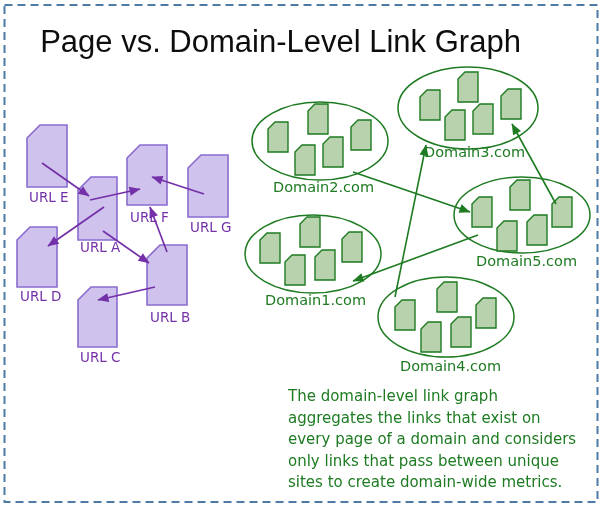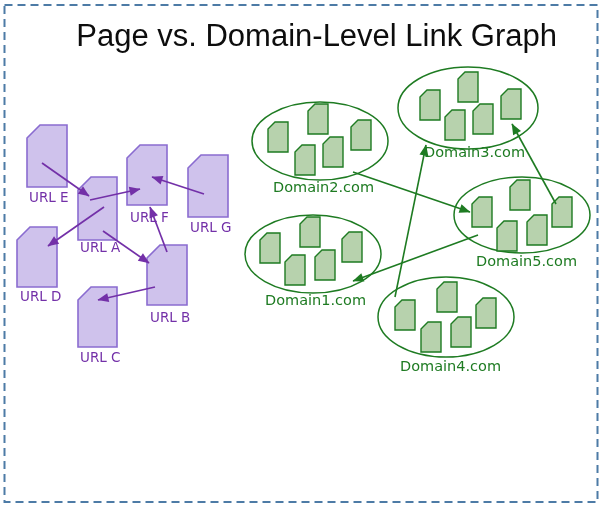--- a/index.html
+++ b/index.html
@@ -8,22 +8,22 @@
     width:601px;height:520px;
     background:#ffffff;
     overflow:hidden;
     font-family:"DejaVu Sans",sans-serif;
   }
   .diagram-svg{position:absolute;left:0;top:0;}
   .diagram-svg text{font-family:"DejaVu Sans",sans-serif;}
   .slide-title{
     position:absolute;
     left:0;right:40px;top:13px;
-    margin:4px;
-    text-align:right;
+    margin:10px;
+    text-align:center;
     font-family:"Liberation Sans",sans-serif;
     font-weight:normal;
     font-size:31px;
     line-height:38px;
     letter-spacing:0px;
   }
   .caption{
     position:absolute;
     white-space:pre-line;
     font-size:15px;
@@ -101,13 +101,18 @@
       <path d="M 421 329 L 428 322 L 441 322 L 441 352 L 421 352 Z" fill="#b7d2ad" stroke="#1e7b22" stroke-width="1.4"></path>
       <path d="M 451 324 L 458 317 L 471 317 L 471 347 L 451 347 Z" fill="#b7d2ad" stroke="#1e7b22" stroke-width="1.4"></path>
       <path d="M 476 305 L 483 298 L 496 298 L 496 328 L 476 328 Z" fill="#b7d2ad" stroke="#1e7b22" stroke-width="1.4"></path>
       <text x="400" y="371" fill="#1e7b22" font-size="14.5">Domain4.com</text>
       <line x1="353" y1="172" x2="470" y2="212" stroke="#1e7b22" stroke-width="1.6" marker-end="url(#ah-domain)"></line>
       <line x1="395" y1="297" x2="426" y2="145" stroke="#1e7b22" stroke-width="1.6" marker-end="url(#ah-domain)"></line>
       <line x1="556" y1="204" x2="512" y2="124" stroke="#1e7b22" stroke-width="1.6" marker-end="url(#ah-domain)"></line>
       <line x1="478" y1="235" x2="353" y2="281" stroke="#1e7b22" stroke-width="1.6" marker-end="url(#ah-domain)"></line>
     </svg>
   <h1 class="slide-title" style="color: rgb(13, 13, 13);">Page vs. Domain-Level Link Graph</h1>
+  <div class="caption caption-domain" style="color: rgb(30, 123, 34);">The domain-level link graph
+aggregates the links that exist on
+every page of a domain and considers
+only links that pass between unique
+sites to create domain-wide metrics.</div>
 </div>
 
 </body></html>

